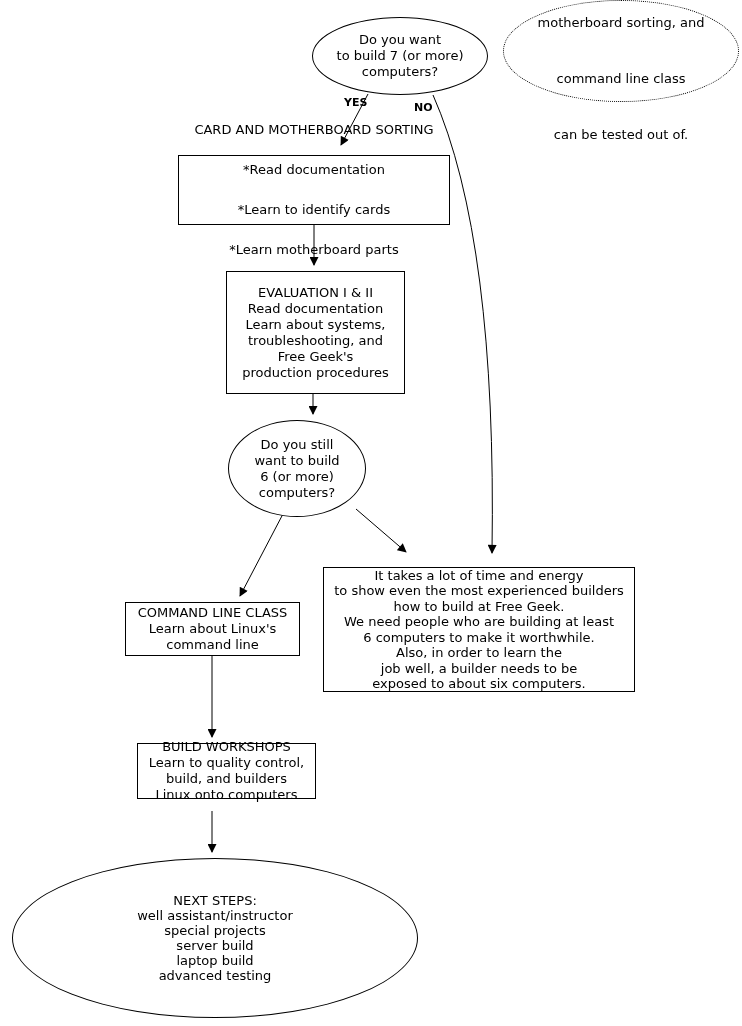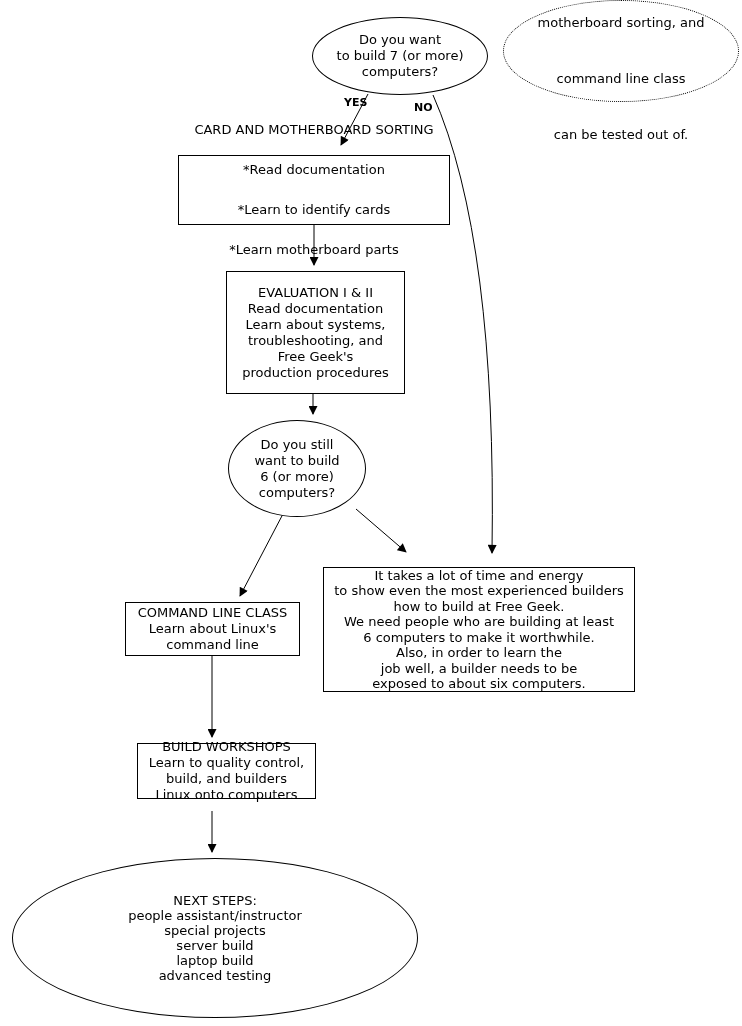--- a/index.html
+++ b/index.html
@@ -121,20 +121,20 @@
 
   <div class="node rect" style="left:121px; top:743px; width:179px; height:56px;margin-left:16px;">
     <div class="ln">BUILD WORKSHOPS</div>
     <div class="ln">Learn to quality control,</div>
     <div class="ln">build, and builders</div>
     <div class="ln">Linux onto computers</div>
   </div>
 
   <div class="node ellipse" style="left:12px; top:858px; width:406px; height:160px;">
     <div class="ln-next">NEXT STEPS:</div>
-    <div class="ln-next">people assistant/instructor</div>
+    <div class="ln-next">well assistant/instructor</div>
     <div class="ln-next">special projects</div>
     <div class="ln-next">server build</div>
     <div class="ln-next">laptop build</div>
     <div class="ln-next">advanced testing</div>
   </div>
 
 </div>
 
 </body></html>

